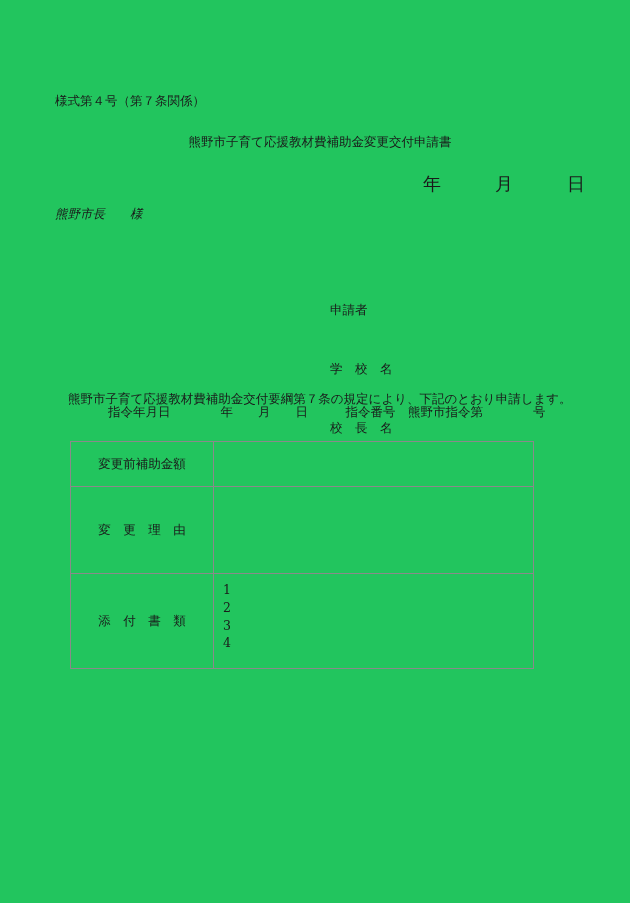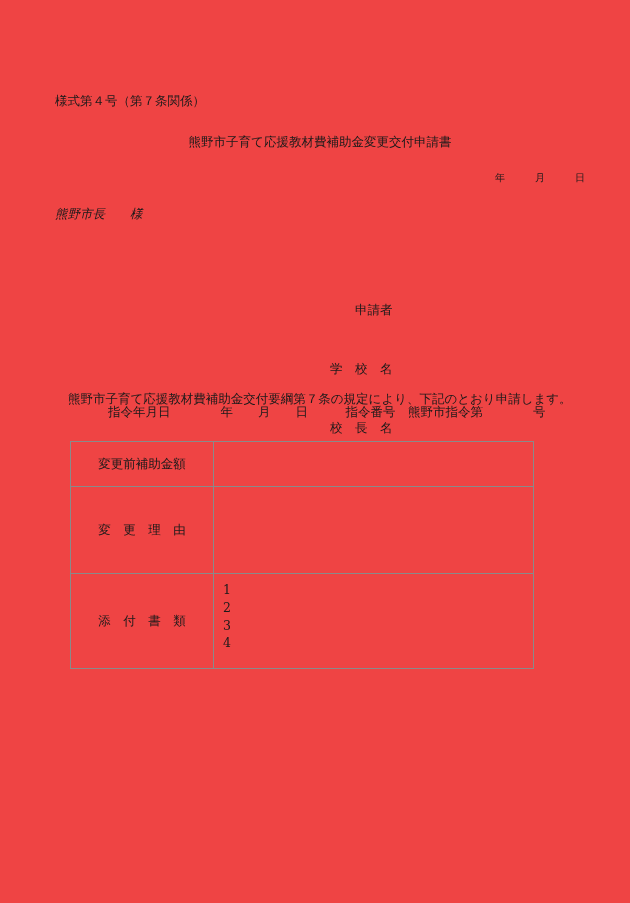--- a/index.html
+++ b/index.html
@@ -6,21 +6,21 @@
   html, body {
     margin: 0;
     padding: 0;
     background: #ffffff;
   }
 
   .page {
     position: relative;
     width: 630px;
     height: 903px;
-    background: #ef4444;
+    background: #22c55e;
     color: #1a1a1a;
     font-family: "DejaVu Serif", "Liberation Serif", serif;
     font-size: 12.5px;
     line-height: 1.5;
     overflow: hidden;
   }
 
   
   .abs { position: absolute; white-space: pre; }
 
@@ -44,39 +44,39 @@
   }
 
   
   .date-line {
     left: 0;
     top: 170px;
     width: 630px;
     padding-right: 45px;
     box-sizing: border-box;
     text-align: right;
-    font-size: 10px;
+    font-size: 18px;
   }
 
   
   .addressee {
     left: 55px;
     top: 205px;
     font-size: 12.5px;
     font-style: italic;
   }
 
   
   .applicant {
     left: 330px;
     top: 260px;
     font-size: 12.5px;
     line-height: 1.58;
   }
-  .applicant div { white-space: pre; text-align: right; }
+  .applicant div { white-space: pre; }
 
   
   .body-text {
     left: 55px;
     top: 350px;
     width: 520px;
     font-size: 12.5px;
     line-height: 1.62;
     text-indent: 13px;
     white-space: normal;

